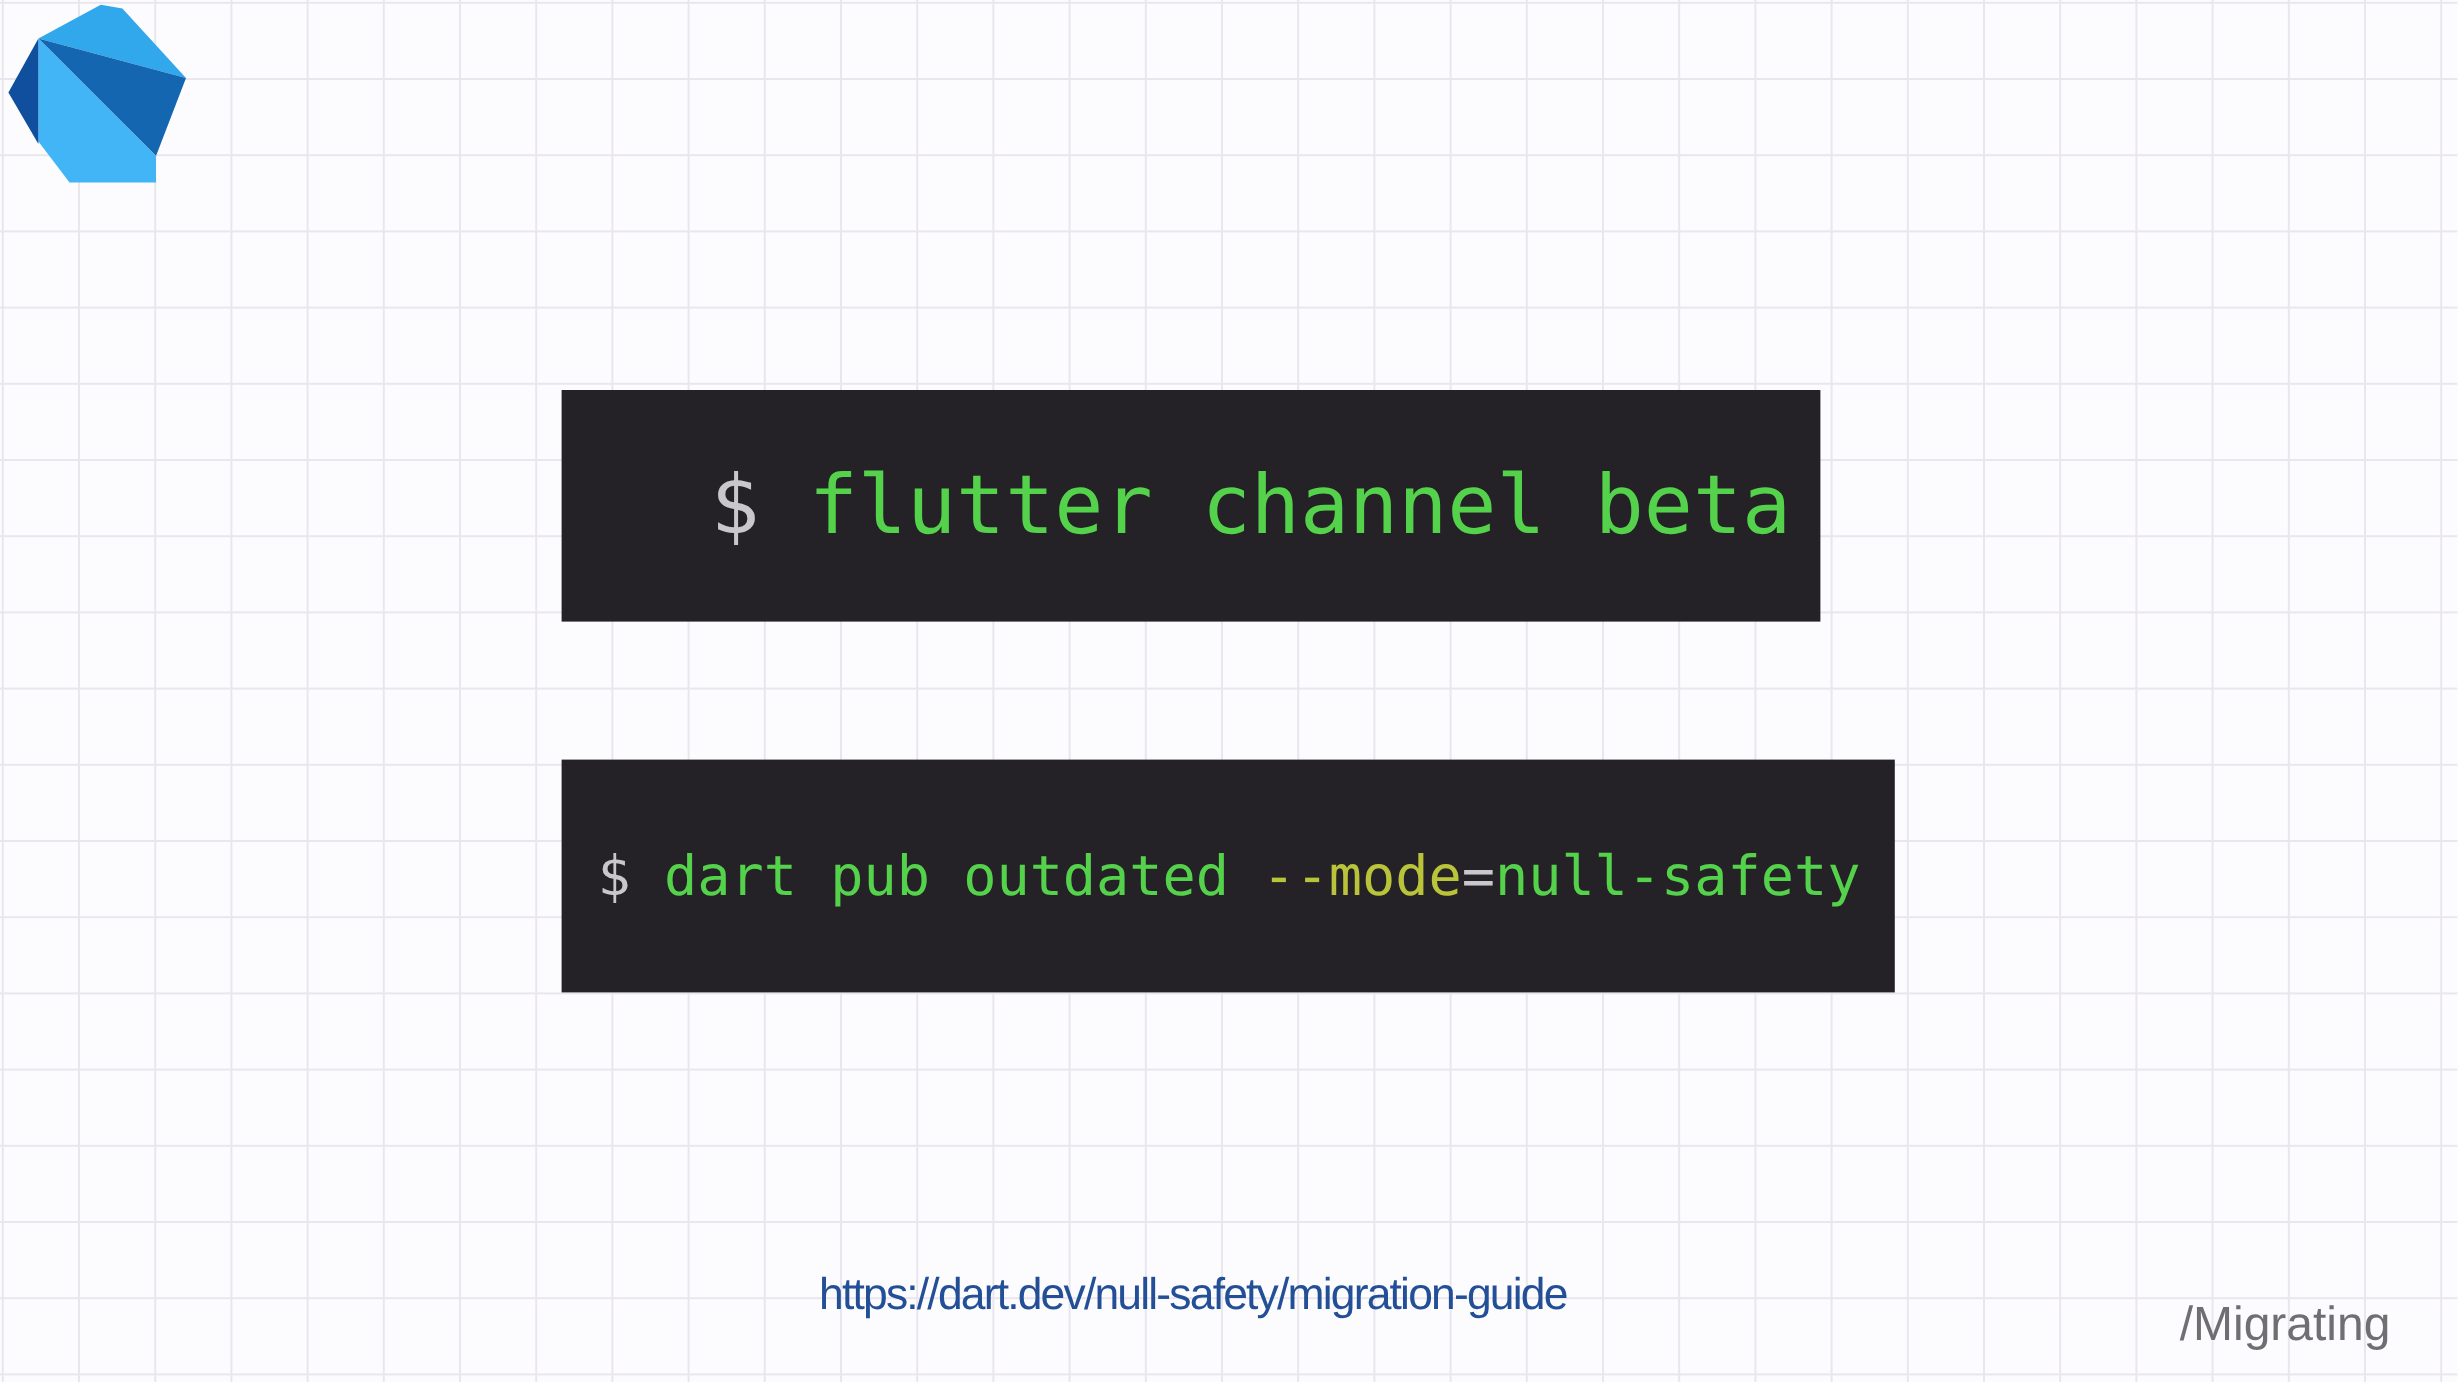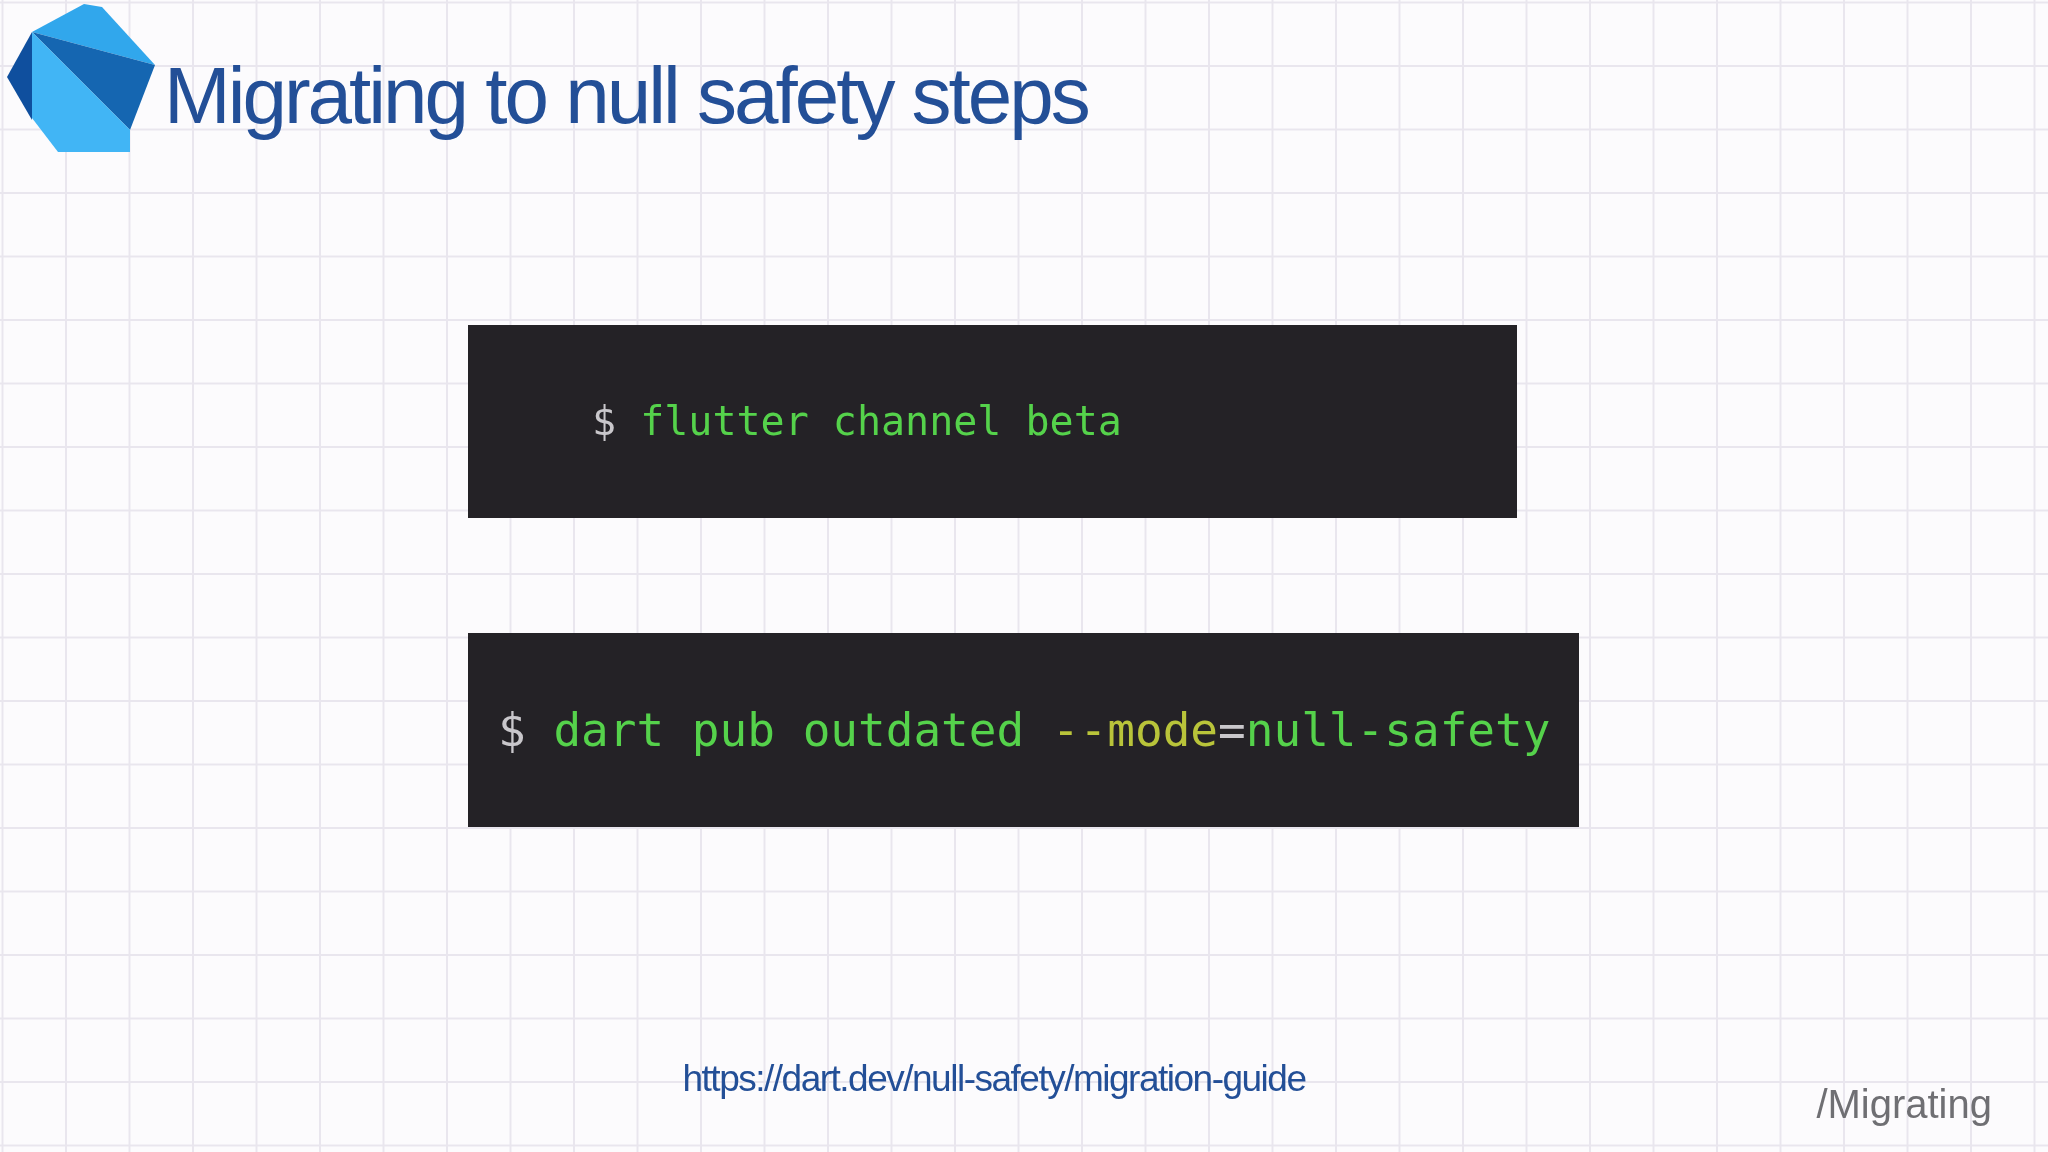--- a/index.html
+++ b/index.html
@@ -49,21 +49,21 @@
     justify-content: center;
     font-family: "DejaVu Sans Mono", "Liberation Mono", monospace;
     white-space: pre;
   }
   .terminal-1 {
     left: 468px;
     top: 325px;
     width: 1049px;
     height: 193px;
     padding-left: 124px;
-    font-size: 40px;
+    font-size: 68px;
     line-height: 77px;
   }
   .terminal-2 {
     left: 468px;
     top: 633px;
     width: 1111px;
     height: 194px;
     padding-left: 30px;
     font-size: 46px;
     line-height: 58px;
@@ -99,21 +99,20 @@
 
 <div class="slide">
 
   <svg class="logo" viewBox="0 0 160 160" aria-hidden="true">
     <polygon points="32,32 84,4 102,7 155,65" fill="var(--logo-light-top, #31a7ec)"></polygon>
     <polygon points="32,32 155,65 130,130" fill="var(--logo-mid-blue, #1566b1)"></polygon>
     <polygon points="32,32 130,130 130,152 58,152 32,118" fill="var(--logo-light-body, #41b5f5)"></polygon>
     <polygon points="32,32 7,77 32,120" fill="var(--logo-navy, #0f4f9e)"></polygon>
   </svg>
 
-  <h1 class="title">Migrating to null safety steps</h1>
 
   <div class="terminal terminal-1"><div class="term-line"><span class="seg-gray">$ </span><span class="seg-green">flutter channel beta</span></div></div>
 
   <div class="terminal terminal-2"><div class="term-line"><span class="seg-gray">$ </span><span class="seg-green">dart pub outdated </span><span class="seg-yellow">--mode</span><span class="seg-gray">=</span><span class="seg-green">null-safety</span></div></div>
 
   <a class="url" href="#">https://dart.dev/null-safety/migration-guide</a>
 
   <div class="watermark">/Migrating</div>
 
 </div>

